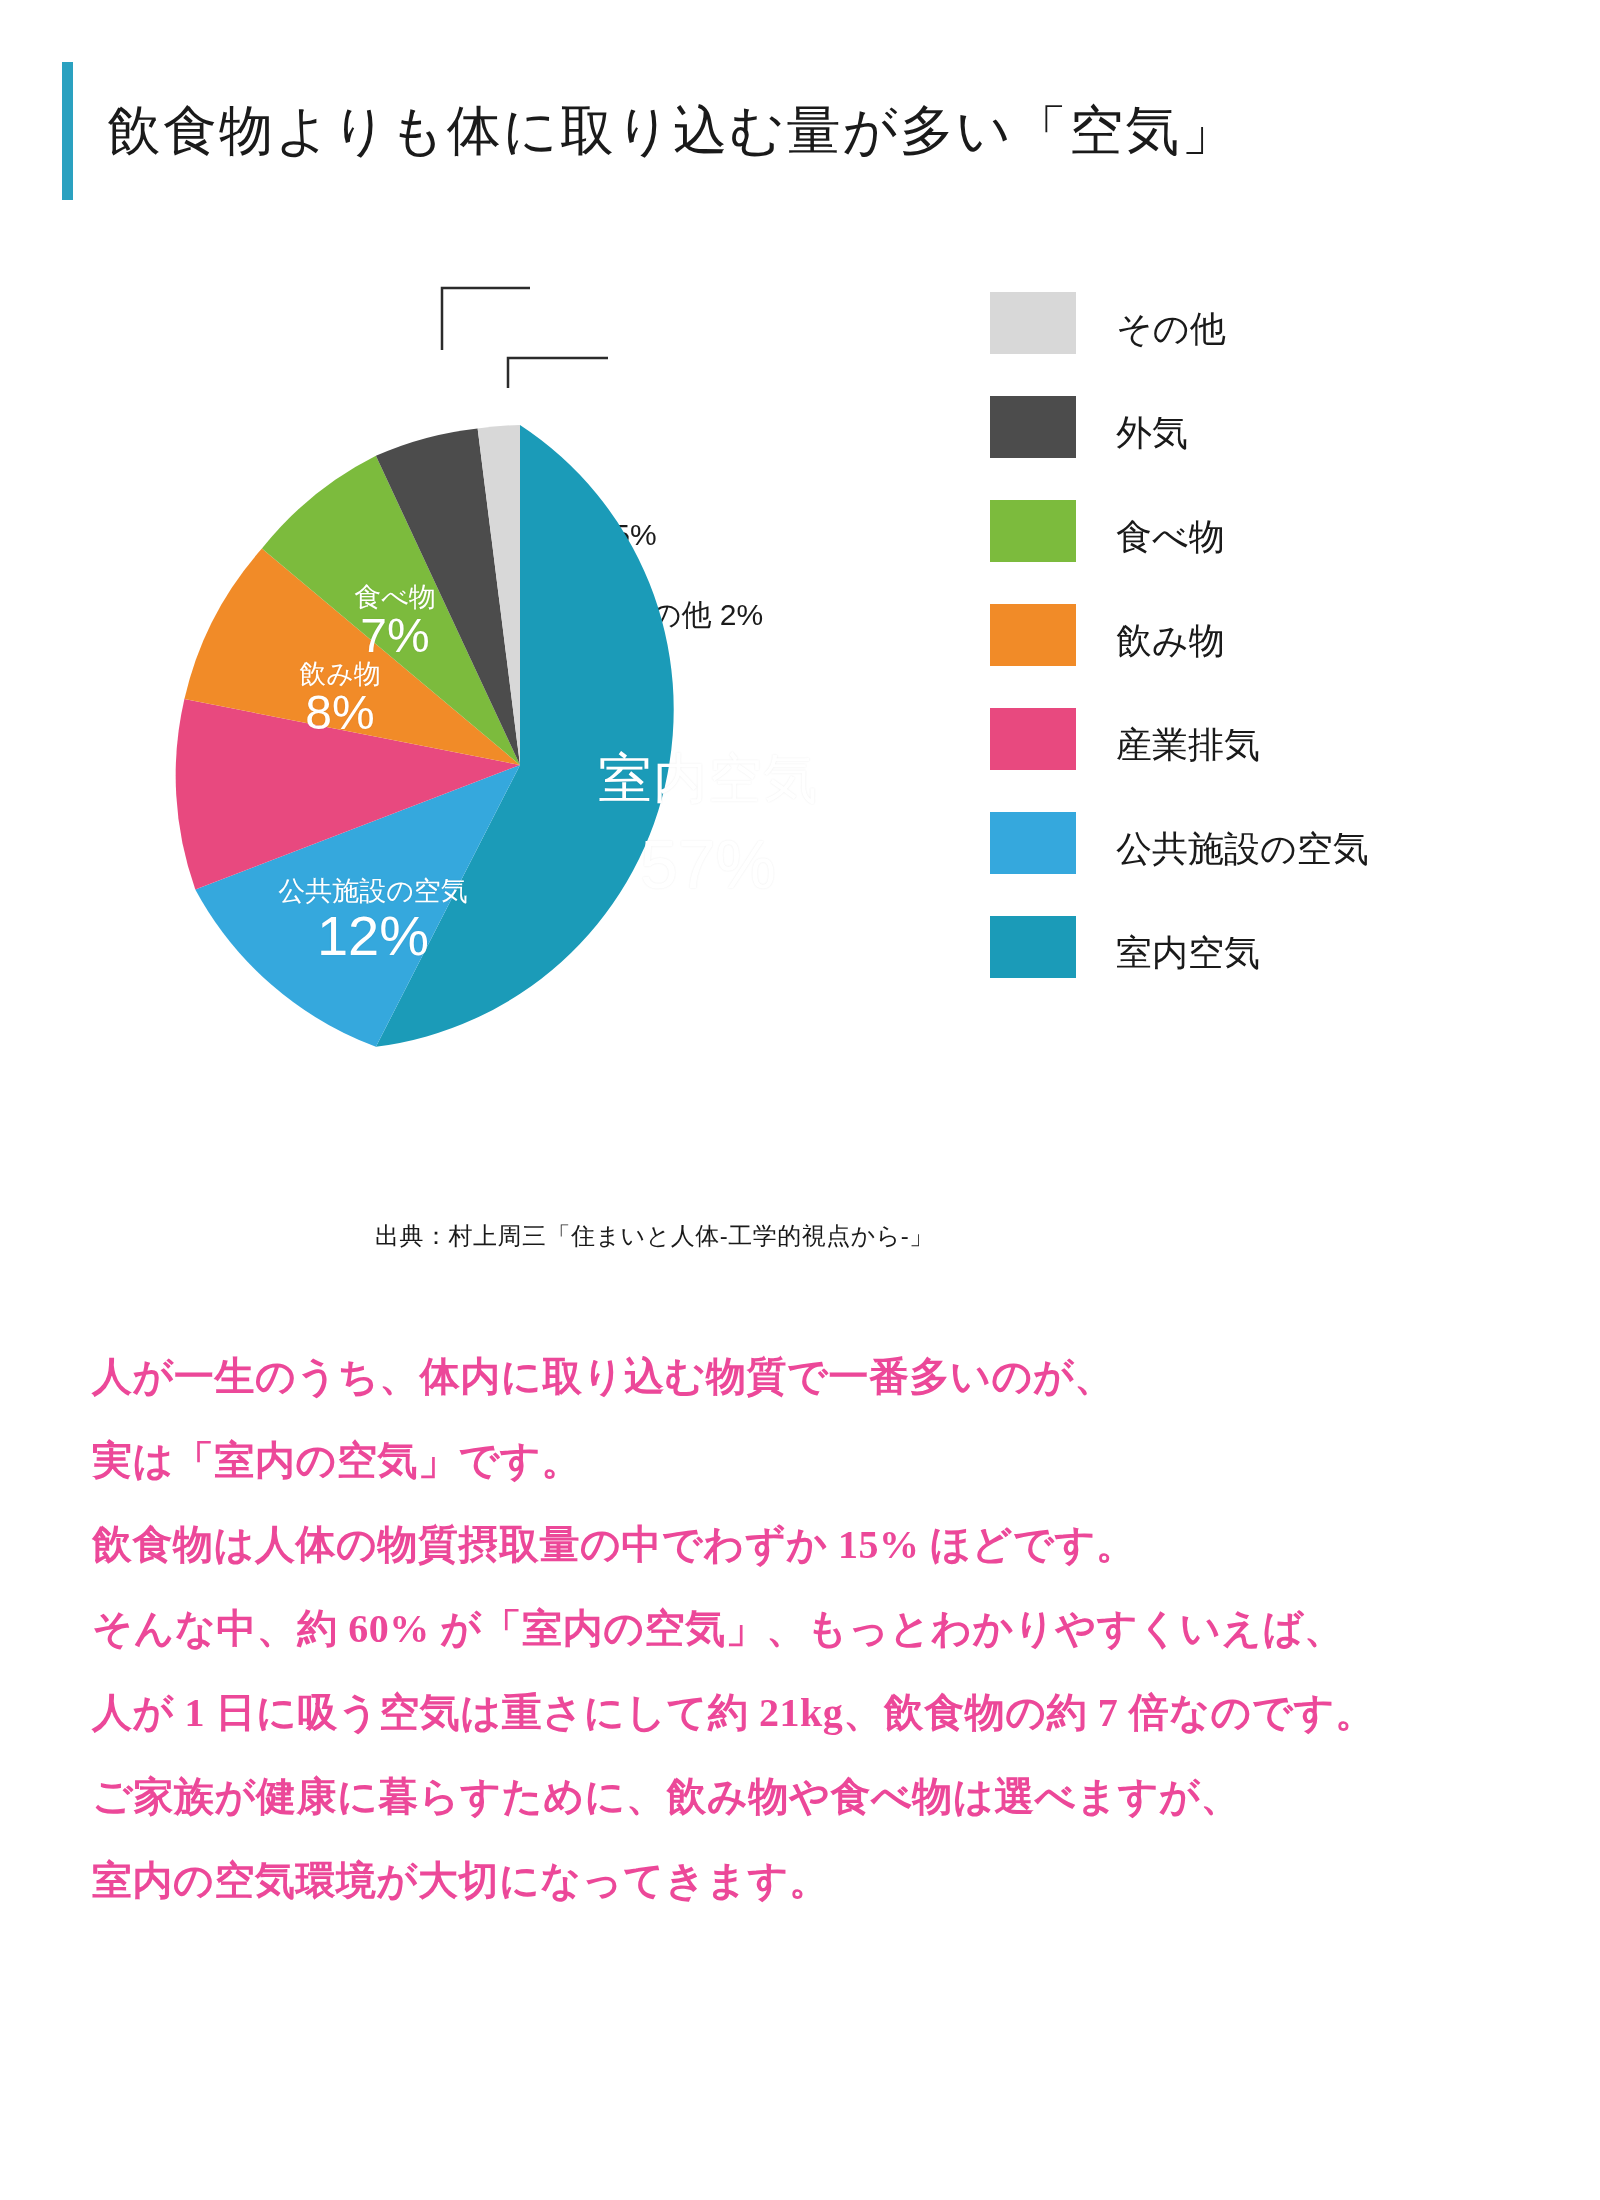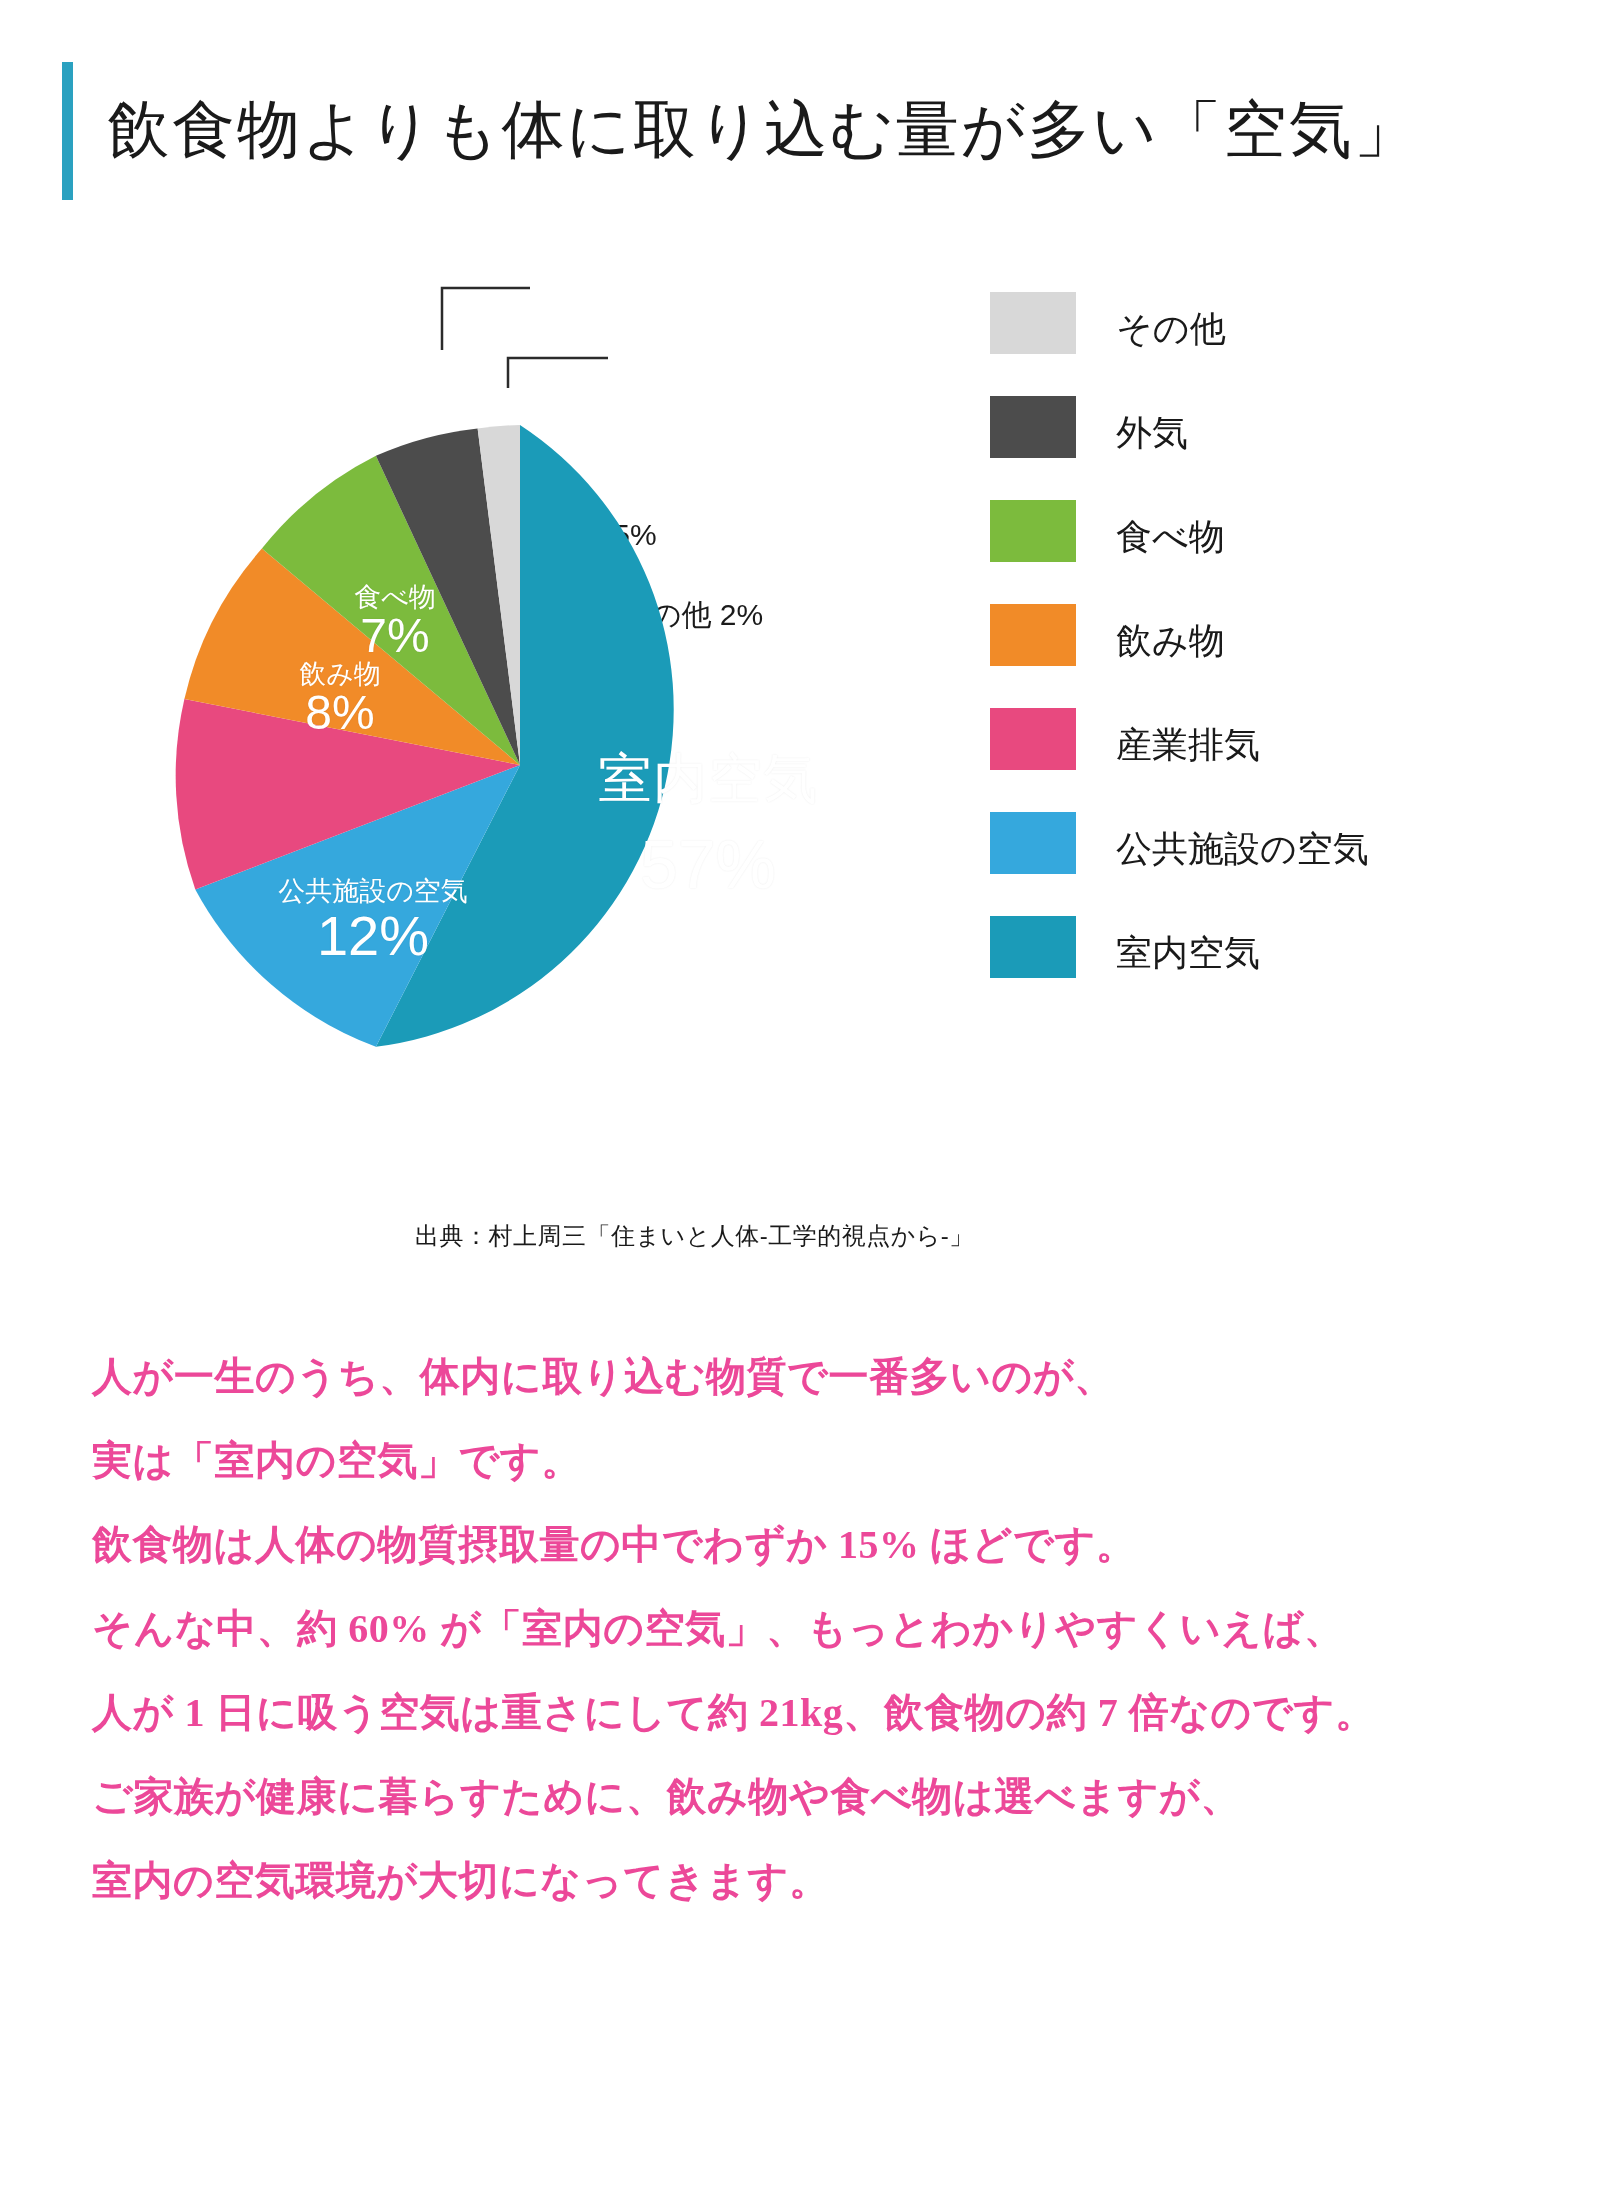--- a/index.html
+++ b/index.html
@@ -24,26 +24,26 @@
     display: flex;
     align-items: center;
   }
   .heading-bar {
     width: 11px;
     height: 138px;
     background: #2aa1c0;
     margin-right: 34px;
   }
   .heading-text {
-    font-size: 63px;
+    font-size: 54px;
     letter-spacing: 2px;
     line-height: 1.1;
     color: #1a1a1a;
     white-space: nowrap;
-    font-family: Liberation Serif, serif;
+    font-family: Liberation Sans, sans-serif;
   }
 
   
   .chart-area {
     position: absolute;
     left: 0px;
     top: 240px;
     width: 1600px;
     height: 1060px;
   }
@@ -134,21 +134,20 @@
 
   
   .source {
     position: absolute;
     left: 375px;
     top: 980px;
     font-family: "Liberation Sans", sans-serif;
     font-size: 24px;
     color: #1a1a1a;
     letter-spacing: 0.5px;
-    margin-left: 40px;
   }
 
   
   .body-copy {
     position: absolute;
     left: 92px;
     top: 1352px;
     width: 1420px;
   }
   .body-copy p {

